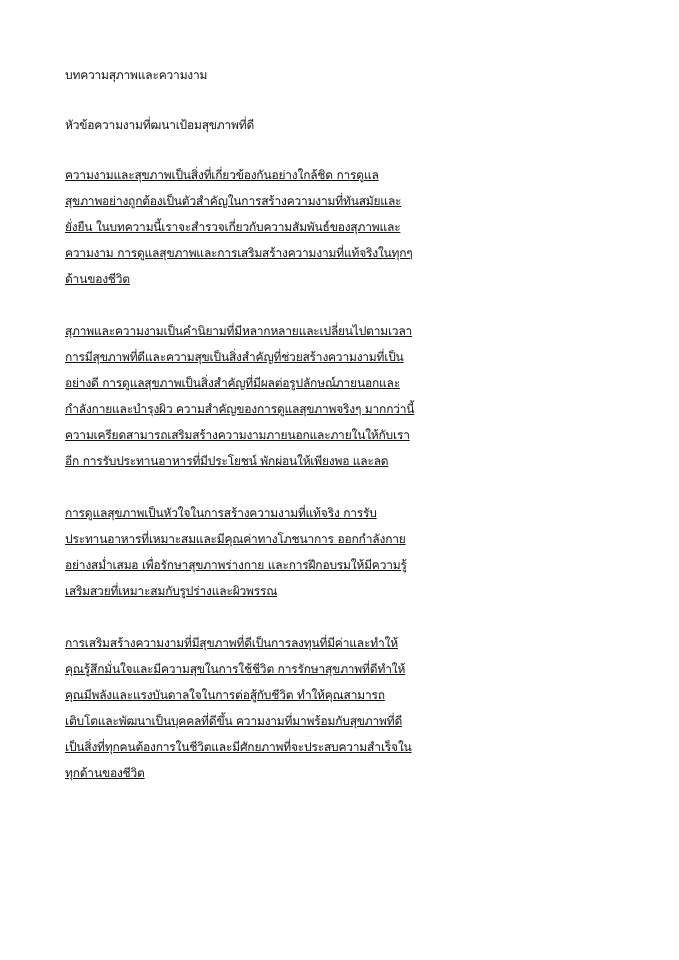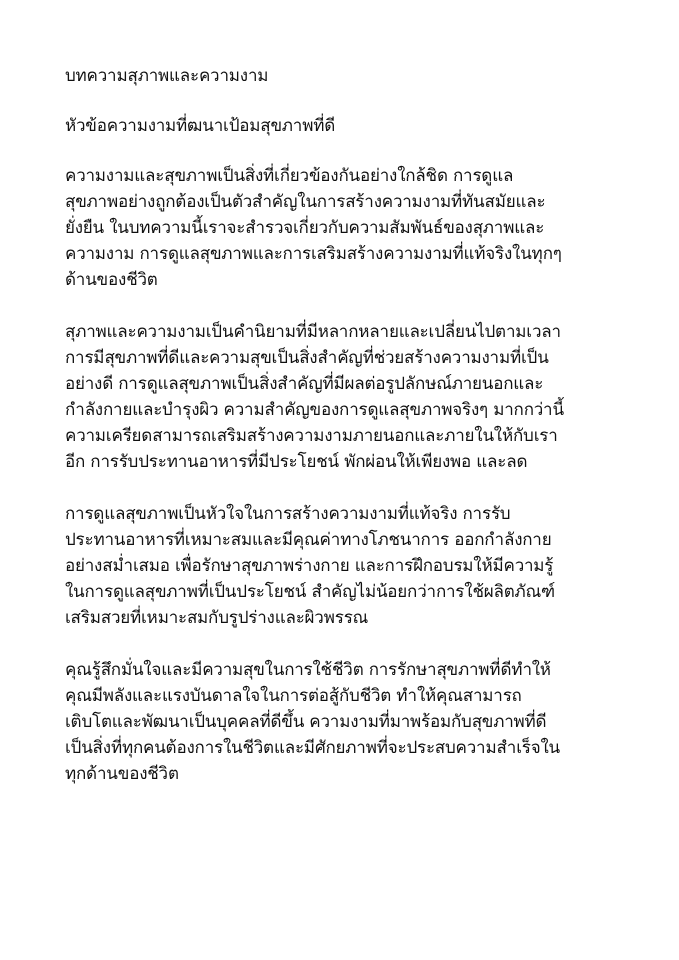--- a/index.html
+++ b/index.html
@@ -15,29 +15,29 @@
       font-family: "DejaVu Sans", "Liberation Sans", sans-serif;
       color: #111111;
     }
     .page {
       position: absolute;
       left: 65px;
       top: 62px;
       width: 560px;
     }
     .line {
-      font-size: 17px;
+      font-size: 12px;
       line-height: 26px;
       height: 26px;
       white-space: nowrap;
       letter-spacing: -0.2px;
     }
     .title { margin-bottom: 24px; }
     .heading { margin-bottom: 24px; }
-    .para { margin-bottom: 26px; }
+    .para { margin-bottom: 26px; text-decoration: underline; }
   </style>
 </head>
 <body>
 
 <div class="page">
   <div class="line title">บทความสุภาพและความงาม</div>
   <div class="line heading">หัวข้อความงามที่ฒนาเป้อมสุขภาพที่ดี</div>
 
   <div class="para">
     <div class="line">ความงามและสุขภาพเป็นสิ่งที่เกี่ยวข้องกันอย่างใกล้ชิด การดูแล</div>
@@ -53,24 +53,24 @@
     <div class="line">อย่างดี การดูแลสุขภาพเป็นสิ่งสำคัญที่มีผลต่อรูปลักษณ์ภายนอกและ</div>
     <div class="line">กำลังกายและบำรุงผิว ความสำคัญของการดูแลสุขภาพจริงๆ มากกว่านี้</div>
     <div class="line">ความเครียดสามารถเสริมสร้างความงามภายนอกและภายในให้กับเรา</div>
     <div class="line">อีก การรับประทานอาหารที่มีประโยชน์ พักผ่อนให้เพียงพอ และลด</div>
   </div>
 
   <div class="para">
     <div class="line">การดูแลสุขภาพเป็นหัวใจในการสร้างความงามที่แท้จริง การรับ</div>
     <div class="line">ประทานอาหารที่เหมาะสมและมีคุณค่าทางโภชนาการ ออกกำลังกาย</div>
     <div class="line">อย่างสม่ำเสมอ เพื่อรักษาสุขภาพร่างกาย และการฝึกอบรมให้มีความรู้</div>
-    <div class="line">ในการดูแลสุขภาพที่เป็นประโยชน์ สำคัญไม่น้อยกว่าการใช้ผลิตภัณฑ์</div>
     <div class="line">เสริมสวยที่เหมาะสมกับรูปร่างและผิวพรรณ</div>
   </div>
 
   <div class="para">
+    <div class="line">การเสริมสร้างความงามที่มีสุขภาพที่ดีเป็นการลงทุนที่มีค่าและทำให้</div>
     <div class="line">คุณรู้สึกมั่นใจและมีความสุขในการใช้ชีวิต การรักษาสุขภาพที่ดีทำให้</div>
     <div class="line">คุณมีพลังและแรงบันดาลใจในการต่อสู้กับชีวิต ทำให้คุณสามารถ</div>
     <div class="line">เติบโตและพัฒนาเป็นบุคคลที่ดีขึ้น ความงามที่มาพร้อมกับสุขภาพที่ดี</div>
     <div class="line">เป็นสิ่งที่ทุกคนต้องการในชีวิตและมีศักยภาพที่จะประสบความสำเร็จใน</div>
     <div class="line">ทุกด้านของชีวิต</div>
   </div>
 </div>
 
 </body></html>

